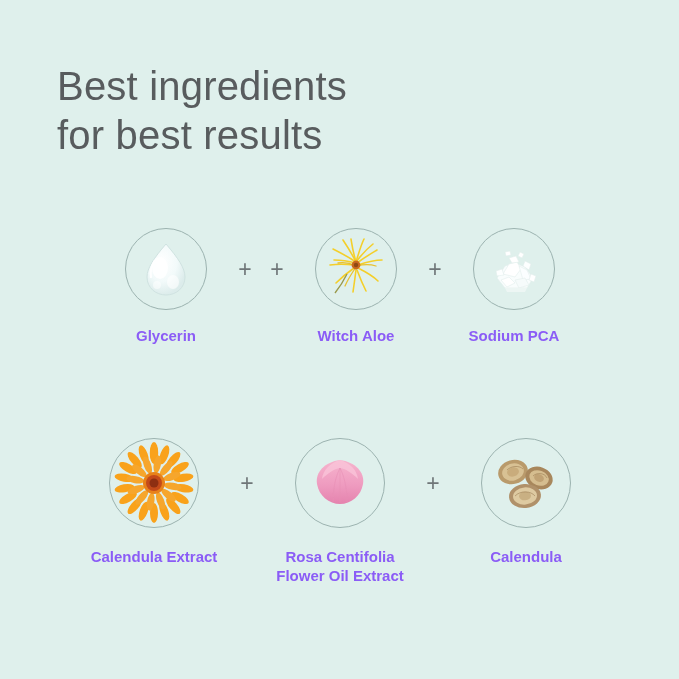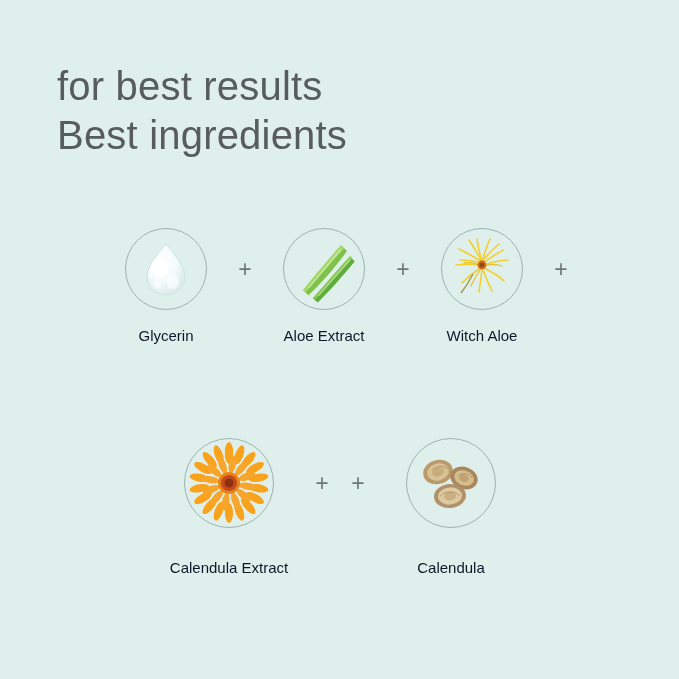--- a/index.html
+++ b/index.html
@@ -42,21 +42,21 @@
   }
   #row-1 { left: 40px; top: 228px; width: 600px; }
   #row-2 { left: 60px; top: 438px; width: 560px; }
 
   .ingredient {
     display: flex;
     flex-direction: column;
     align-items: center;
   }
   #row-1 .ingredient { width: 126px; }
-  #row-2 .ingredient { width: 150px; gap: 11px; }
+  #row-2 .ingredient { width: 150px; }
 
   .circle {
     width: 80px;
     height: 80px;
     border-radius: 50%;
     border: 1px solid #9cb3b0;
     background: #dff0ec;
     overflow: hidden;
     position: relative;
     display: flex;
@@ -66,44 +66,45 @@
   #row-2 .circle {
     width: 88px;
     height: 88px;
   }
   .circle svg { display: block; }
 
   .ing-label {
     margin-top: 16px;
     font-size: 15px;
     line-height: 19px;
-    color: #0f172a;
+    color: #8b5cf6;
     text-align: center;
     white-space: pre-line;
+    font-weight: bold;
   }
   #row-2 .ing-label { margin-top: 19px; }
 
   .plus {
     font-size: 23px;
     color: #6f7678;
     line-height: 1;
     font-weight: 400;
     user-select: none;
   }
   #row-1 .plus { margin-top: 30px; width: 32px; text-align: center; }
   #row-2 .plus { margin-top: 34px; width: 36px; text-align: center; }
 </style>
 </head>
 <body>
 
 <div class="page">
 
   <div class="heading">
+    <span class="line">Best ingredients</span>
     <span class="line">for best results</span>
-    <span class="line">Best ingredients</span>
   </div>
 
   <div class="row" id="row-1">
 
     <div class="ingredient">
       <div class="circle">
         <svg width="78" height="78" viewBox="0 0 78 78">
           <defs>
             <radialGradient id="gdrop" cx="40%" cy="35%" r="65%">
               <stop offset="0%" stop-color="#ffffff"></stop>
@@ -116,37 +117,20 @@
           <ellipse cx="46" cy="52" rx="6" ry="7" fill="#ffffff" opacity="0.6"></ellipse>
           <ellipse cx="30" cy="55" rx="4" ry="4" fill="#ffffff" opacity="0.5"></ellipse>
           <path d="M28 30 C24 36 23 42 24 48" stroke="#ffffff" stroke-width="2.2" fill="none" opacity="0.9"></path>
         </svg>
       </div>
       <div class="ing-label">Glycerin</div>
     </div>
 
     <div class="plus">+</div>
 
-    <div class="ingredient">
-      <div class="circle">
-        <svg width="78" height="78" viewBox="0 0 78 78">
-          <g transform="rotate(-32 39 39)">
-            <path d="M10 46 C26 40 46 34 66 28 L68 36 C48 44 28 50 12 53 Z" fill="#7ec24a"></path>
-            <path d="M10 46 C26 40 46 34 66 28 L67 32 C47 38 27 44 11 49 Z" fill="#a6d96b"></path>
-            <path d="M14 58 C30 53 50 47 68 42 L69 49 C51 55 31 61 16 64 Z" fill="#5fae3c"></path>
-            <path d="M14 58 C30 53 50 47 68 42 L68.5 45 C50 50 30 56 15 60 Z" fill="#8ccc55"></path>
-          </g>
-          <g transform="rotate(-32 39 39)" opacity="0.55">
-            <path d="M16 47 L64 31" stroke="#ffffff" stroke-width="1" fill="none"></path>
-            <path d="M20 59 L66 45" stroke="#ffffff" stroke-width="1" fill="none"></path>
-          </g>
-        </svg>
-      </div>
-      <div class="ing-label">Aloe Extract</div>
-    </div>
 
     <div class="plus">+</div>
 
     <div class="ingredient">
       <div class="circle">
         <svg width="78" height="78" viewBox="0 0 78 78">
           <g stroke="#f4cf2a" stroke-width="1.6" fill="none" stroke-linecap="round">
             <path d="M39 32 C34 22 30 16 26 10"></path>
             <path d="M39 32 C36 22 35 15 34 9"></path>
             <path d="M39 32 C42 22 44 15 47 9"></path>
@@ -169,20 +153,43 @@
           <circle cx="39" cy="35" r="4.4" fill="#c8681e"></circle>
           <circle cx="39" cy="35" r="2.2" fill="#8e4a14"></circle>
           <path d="M30 44 C26 52 22 58 18 63" stroke="#9a9a4d" stroke-width="1.4" fill="none"></path>
         </svg>
       </div>
       <div class="ing-label">Witch Aloe</div>
     </div>
 
     <div class="plus">+</div>
 
+    <div class="ingredient">
+      <div class="circle">
+        <svg width="78" height="78" viewBox="0 0 78 78">
+          <g fill="#ffffff" stroke="#e3eeec" stroke-width="0.6">
+            <path d="M22 48 L30 36 L40 33 L50 37 L58 48 L52 58 L30 58 Z" fill="#f9fdfd"></path>
+            <path d="M28 44 L34 34 L42 32 L46 39 L40 47 Z" fill="#ffffff"></path>
+            <path d="M44 36 L52 40 L56 49 L48 50 Z" fill="#fbfeff"></path>
+            <path d="M26 50 L34 47 L40 53 L32 57 Z" fill="#ffffff"></path>
+            <path d="M40 50 L50 48 L54 55 L44 58 Z" fill="#f6fbfb"></path>
+            <path d="M34 28 L41 26 L44 32 L37 33 Z" fill="#ffffff"></path>
+            <path d="M50 31 L56 34 L54 40 L48 36 Z" fill="#fdffff"></path>
+            <path d="M21 41 L27 39 L29 45 L22 46 Z" fill="#fdffff"></path>
+            <path d="M56 44 L61 46 L59 52 L54 50 Z" fill="#ffffff"></path>
+            <path d="M30 22 L35 21 L36 25 L31 26 Z" fill="#ffffff"></path>
+            <path d="M45 22 L49 24 L47 28 L43 26 Z" fill="#ffffff"></path>
+          </g>
+          <g fill="#eef6f5" opacity="0.9">
+            <path d="M30 58 L52 58 L50 62 L32 62 Z"></path>
+          </g>
+        </svg>
+      </div>
+      <div class="ing-label">Sodium PCA</div>
+    </div>
 
   </div>
 
   <div class="row" id="row-2">
 
     <div class="ingredient">
       <div class="circle">
         <svg width="86" height="86" viewBox="0 0 86 86">
           <g id="cal-petals" fill="#f79a1e">
             <g>
@@ -228,20 +235,40 @@
             <circle cx="0" cy="0" r="8" fill="#c44a1a"></circle>
             <circle cx="0" cy="0" r="4.5" fill="#8e2f12"></circle>
           </g>
         </svg>
       </div>
       <div class="ing-label">Calendula Extract</div>
     </div>
 
     <div class="plus">+</div>
 
+    <div class="ingredient">
+      <div class="circle">
+        <svg width="86" height="86" viewBox="0 0 86 86">
+          <defs>
+            <linearGradient id="petalg" x1="0" y1="0" x2="0" y2="1">
+              <stop offset="0%" stop-color="#f6b4cd"></stop>
+              <stop offset="55%" stop-color="#ef9cc0"></stop>
+              <stop offset="100%" stop-color="#e583ae"></stop>
+            </linearGradient>
+          </defs>
+          <path d="M43 20 C28 22 18 32 20 44 C22 56 32 64 43 64 C54 64 64 56 66 44 C68 32 58 22 43 20 Z" fill="url(#petalg)"></path>
+          <path d="M43 20 C33 23 26 30 25 39 C31 33 37 29 43 28 C49 29 55 33 61 39 C60 30 53 23 43 20 Z" fill="#f9c6da" opacity="0.75"></path>
+          <path d="M43 28 C38 38 36 50 36 62" stroke="#e88fb6" stroke-width="1" fill="none" opacity="0.6"></path>
+          <path d="M43 28 C48 38 50 50 50 62" stroke="#e88fb6" stroke-width="1" fill="none" opacity="0.6"></path>
+          <path d="M43 28 C43 40 43 52 43 64" stroke="#e88fb6" stroke-width="1" fill="none" opacity="0.5"></path>
+        </svg>
+      </div>
+      <div class="ing-label">Rosa Centifolia
+Flower Oil Extract</div>
+    </div>
 
     <div class="plus">+</div>
 
     <div class="ingredient">
       <div class="circle">
         <svg width="86" height="86" viewBox="0 0 86 86">
           <g>
             <ellipse cx="30" cy="32" rx="15" ry="12" fill="#b99a6b" transform="rotate(-15 30 32)"></ellipse>
             <ellipse cx="30" cy="32" rx="11" ry="8.5" fill="#d8c194" transform="rotate(-15 30 32)"></ellipse>
             <ellipse cx="30" cy="32" rx="6" ry="4.5" fill="#c9ac7c" transform="rotate(-15 30 32)"></ellipse>

